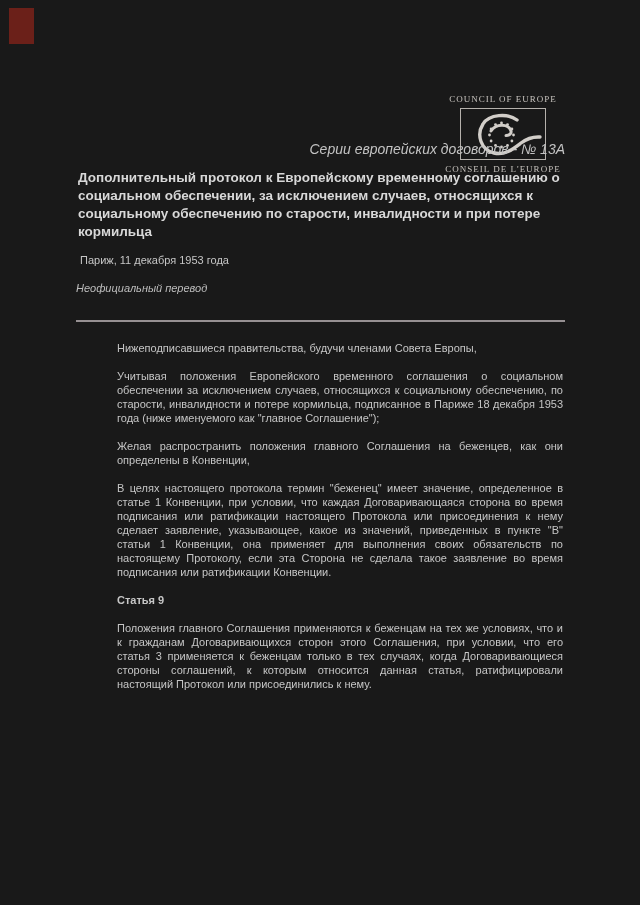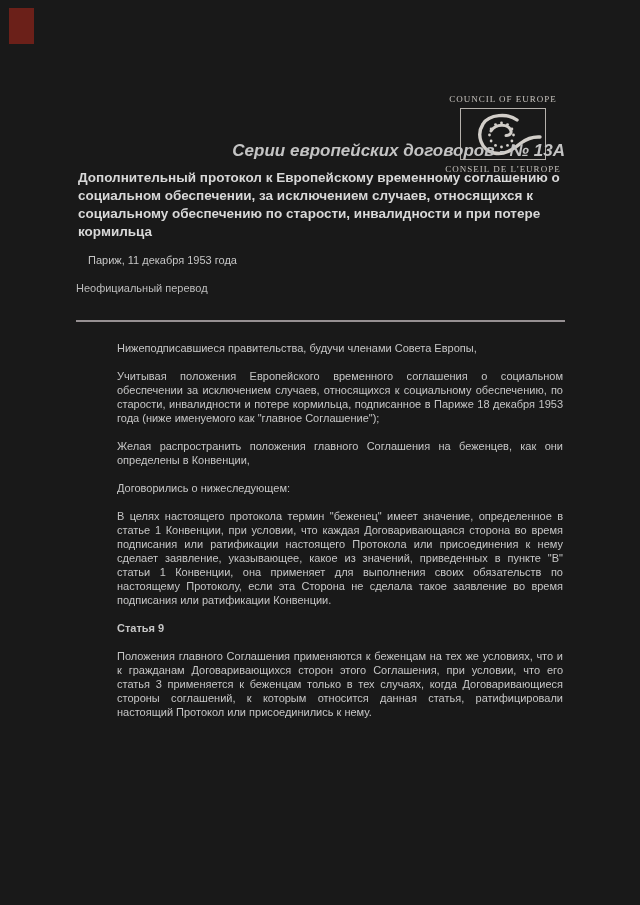--- a/index.html
+++ b/index.html
@@ -41,49 +41,50 @@
     border: 1px solid #b5b1ac;
     margin: 4px auto 4px auto;
     display: flex; align-items: center; justify-content: center;
     overflow: hidden;
   }
   .logo-box svg { display: block; }
 
   .series-line {
     position: absolute;
     top: 141px; right: 75px;
-    font-size: 17px;
+    font-size: 14px;
     font-style: italic;
-    font-weight: bold;
+    font-weight: normal;
     color: #c3c3c3;
     white-space: nowrap;
   }
 
   .doc {
     position: absolute;
     left: 76px; top: 167px;
     width: 489px;
   }
   .doc-title {
     font-size: 13.5px;
     font-weight: bold;
     line-height: 18px;
     color: #d8d8d8;
     margin: 2px;
   }
   .place-date {
-    margin: 12px 0 0 12px;
+    margin: 12px 0 0 4px;
     font-size: 11px;
     line-height: 14px;
     color: #c6c6c6;
   }
   .translation-note {
     margin: 14px 0 0 0;
     font-size: 11px;
     line-height: 14px;
+    font-style: italic;
     color: #bdbdbd;
   }
   .rule {
     border: none;
     border-top: 2px solid #969092;
     margin: 25px 0 0 0;
   }
 
   .doc-body {
     margin: 19px 0 0 41px;
@@ -144,21 +145,20 @@
   <div class="doc">
     <h1 class="doc-title">Дополнительный протокол к Европейскому временному соглашению о социальном обеспечении, за исключением случаев, относящихся к социальному обеспечению по старости, инвалидности и при потере кормильца</h1>
     <p class="place-date">Париж, 11 декабря 1953 года</p>
     <p class="translation-note">Неофициальный перевод</p>
     <hr class="rule">
 
     <div class="doc-body">
       <p class="first">Нижеподписавшиеся правительства, будучи членами Совета Европы,</p>
       <p>Учитывая положения Европейского временного соглашения о социальном обеспечении за исключением случаев, относящихся к социальному обеспечению, по старости, инвалидности и потере кормильца, подписанное в Париже 18 декабря 1953 года (ниже именуемого как "главное Соглашение");</p>
       <p>Желая распространить положения главного Соглашения на беженцев, как они определены в Конвенции,</p>
-      <p>Договорились о нижеследующем:</p>
 
       <p>В целях настоящего протокола термин "беженец" имеет значение, определенное в статье 1 Конвенции, при условии, что каждая Договаривающаяся сторона во время подписания или ратификации настоящего Протокола или присоединения к нему сделает заявление, указывающее, какое из значений, приведенных в пункте "В" статьи 1 Конвенции, она применяет для выполнения своих обязательств по настоящему Протоколу, если эта Сторона не сделала такое заявление во время подписания или ратификации Конвенции.</p>
 
       <p class="article-heading">Статья 9</p>
       <p>Положения главного Соглашения применяются к беженцам на тех же условиях, что и к гражданам Договаривающихся сторон этого Соглашения, при условии, что его статья 3 применяется к беженцам только в тех случаях, когда Договаривающиеся стороны соглашений, к которым относится данная статья, ратифицировали настоящий Протокол или присоединились к нему.</p>
     </div>
   </div>
 
 </div>
 

